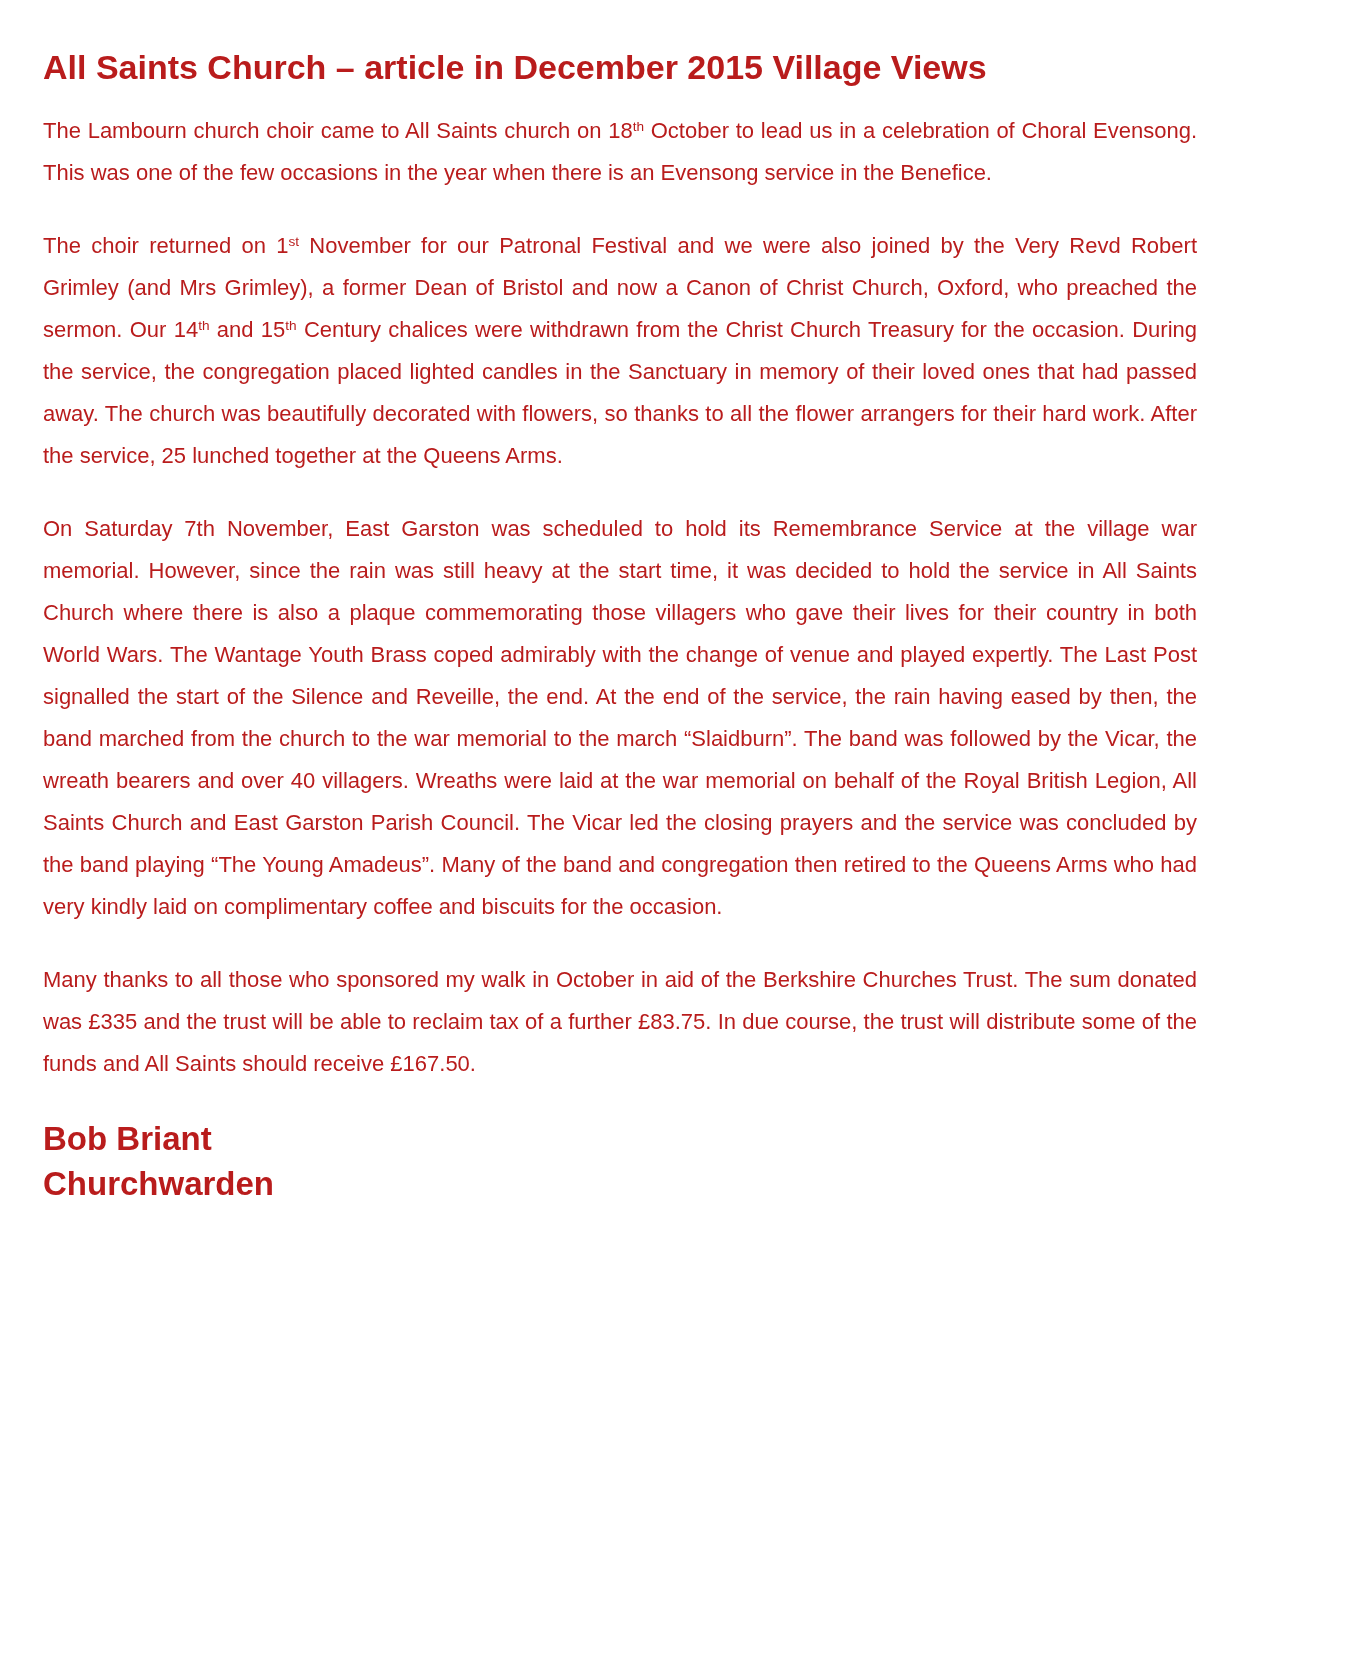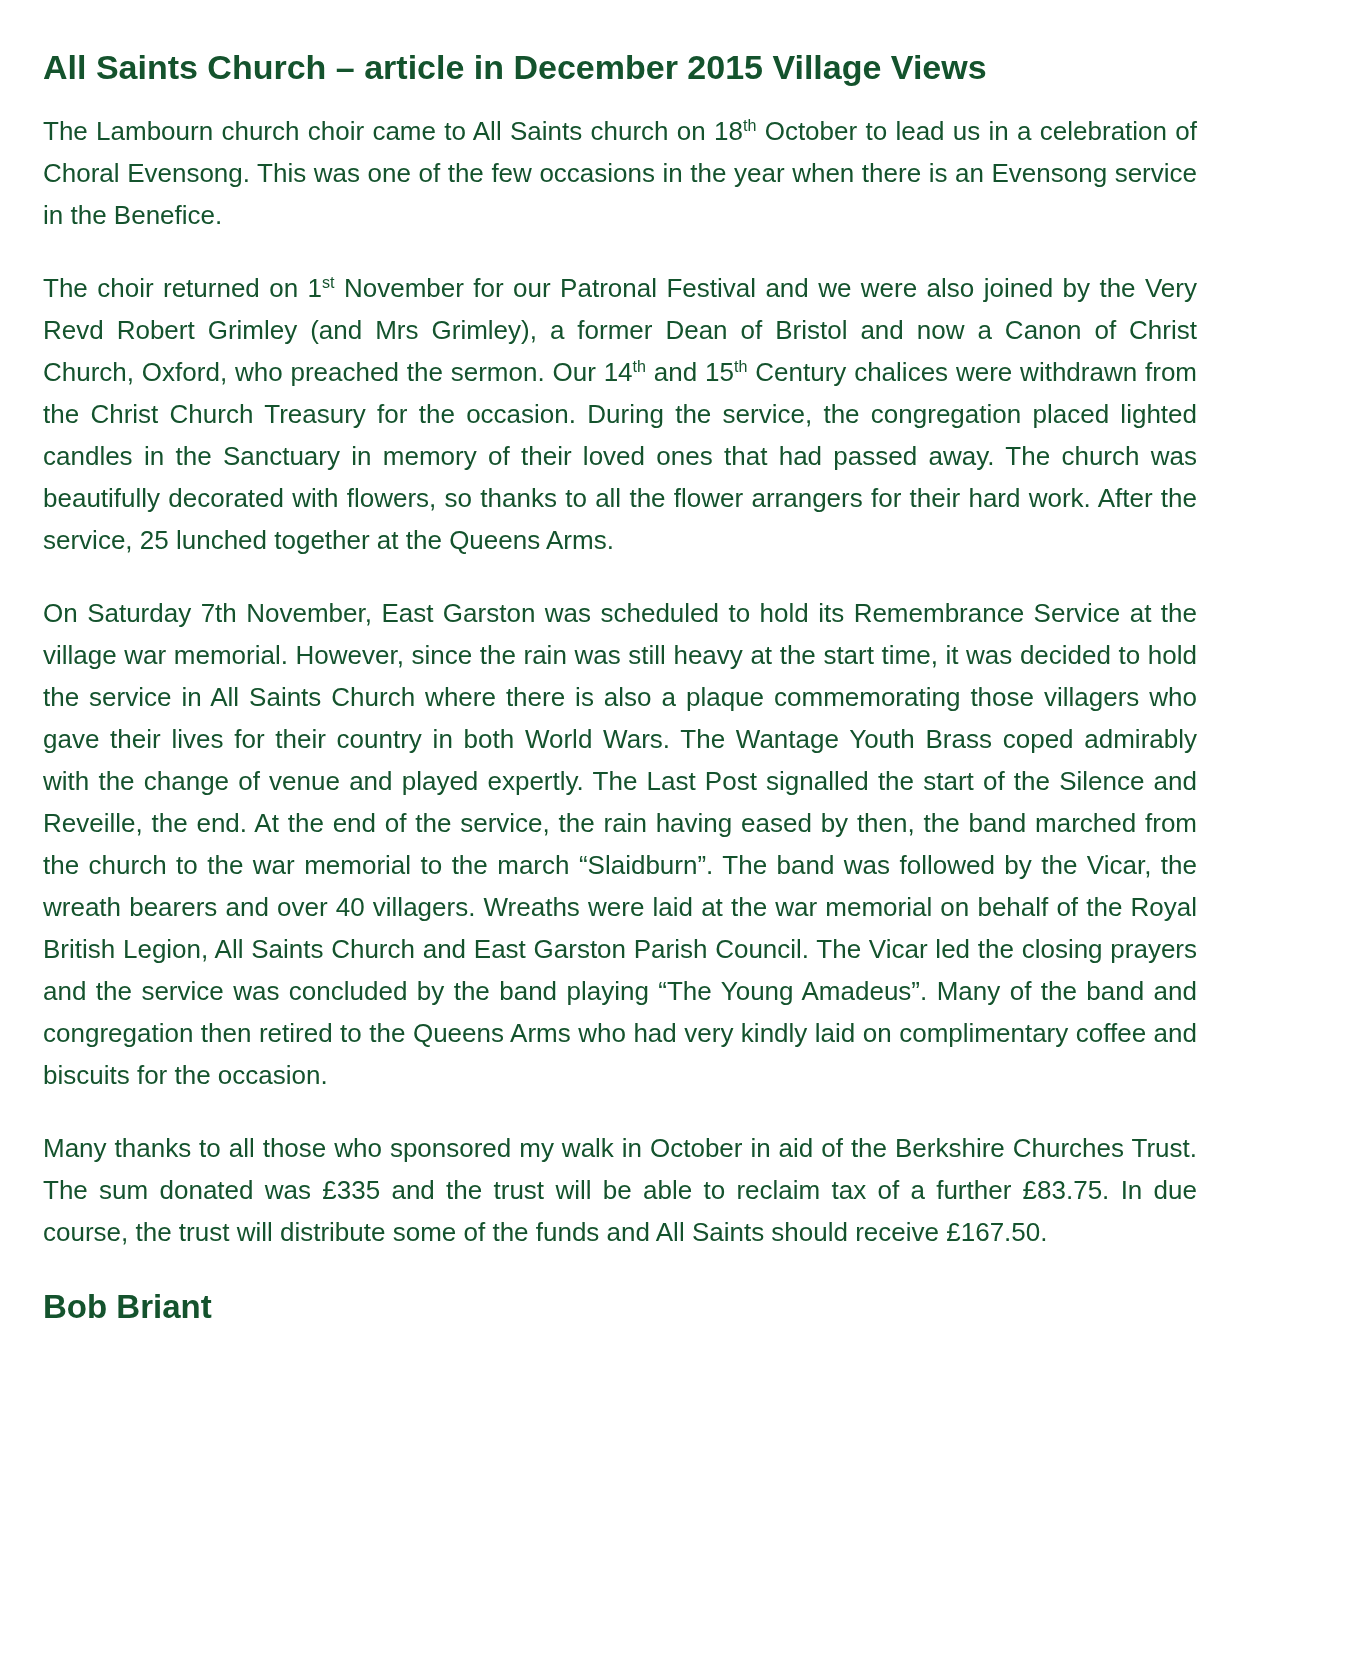--- a/index.html
+++ b/index.html
@@ -6,34 +6,34 @@
     margin: 0;
     padding: 0;
     background: #ffffff;
   }
   .page {
     position: relative;
     width: 1239px;
     height: 1675px;
     box-sizing: border-box;
     background: #ffffff;
-    color: #14532d;
+    color: #b91c1c;
     padding: 46px 40px 4px 43px;
     font-family: "Liberation Sans", "DejaVu Sans", sans-serif;
     overflow: hidden;
   }
   .title {
     font-size: 34px;
     font-weight: bold;
     line-height: 42px;
     margin: 0 0 22px 0;
     letter-spacing: 0;
   }
   .para {
-    font-size: 26px;
+    font-size: 22px;
     line-height: 42px;
     text-align: justify;
     margin: 0 2px 31px 0;
   }
   .para sup {
     font-size: 0.62em;
     line-height: 0;
     vertical-align: baseline;
     position: relative;
     top: -0.55em;
@@ -55,15 +55,16 @@
   <p class="para"><span>The Lambourn church choir came to All Saints church on 18</span><sup>th</sup><span> October to lead us in a celebration of Choral Evensong. This was one of the few occasions in the year when there is an Evensong service in the Benefice.</span></p>
 
   <p class="para"><span>The choir returned on 1</span><sup>st</sup><span> November for our Patronal Festival and we were also joined by the Very Revd Robert Grimley (and Mrs Grimley), a former Dean of Bristol and now a Canon of Christ Church, Oxford, who preached the sermon.  Our 14</span><sup>th</sup><span> and 15</span><sup>th</sup><span> Century chalices were withdrawn from the Christ Church Treasury for the occasion.  During the service, the congregation placed lighted candles in the Sanctuary in memory of their loved ones that had passed away.  The church was beautifully decorated with flowers, so thanks to all the flower arrangers for their hard work.  After the service, 25 lunched together at the Queens Arms.</span></p>
 
   <p class="para">On Saturday 7th November, East Garston was scheduled to hold its Remembrance Service at the village war memorial. However, since the rain was still heavy at the start time, it was decided to hold the service in All Saints Church where there is also a plaque commemorating those villagers who gave their lives for their country in both World Wars.  The Wantage Youth Brass coped admirably with the change of venue and played expertly.  The Last Post signalled the start of the Silence and Reveille, the end.  At the end of the service, the rain having eased by then, the band marched from the church to the war memorial to the march “Slaidburn”.  The band was followed by the Vicar, the wreath bearers and over 40 villagers. Wreaths were laid at the war memorial on behalf of the Royal British Legion, All Saints Church and East Garston Parish Council. The Vicar led the closing prayers and the service was concluded by the band playing “The Young Amadeus”.  Many of the band and congregation then retired to the Queens Arms who had very kindly laid on complimentary coffee and biscuits for the occasion.</p>
 
   <p class="para">Many thanks to all those who sponsored my walk in October in aid of the Berkshire Churches Trust. The sum donated was £335 and the trust will be able to reclaim tax of a further £83.75. In due course, the trust will distribute some of the funds and All Saints should receive £167.50.</p>
 
   <div class="signature">
     <div>Bob Briant</div>
+    <div>Churchwarden</div>
   </div>
 
 </div>
 
 </body></html>

